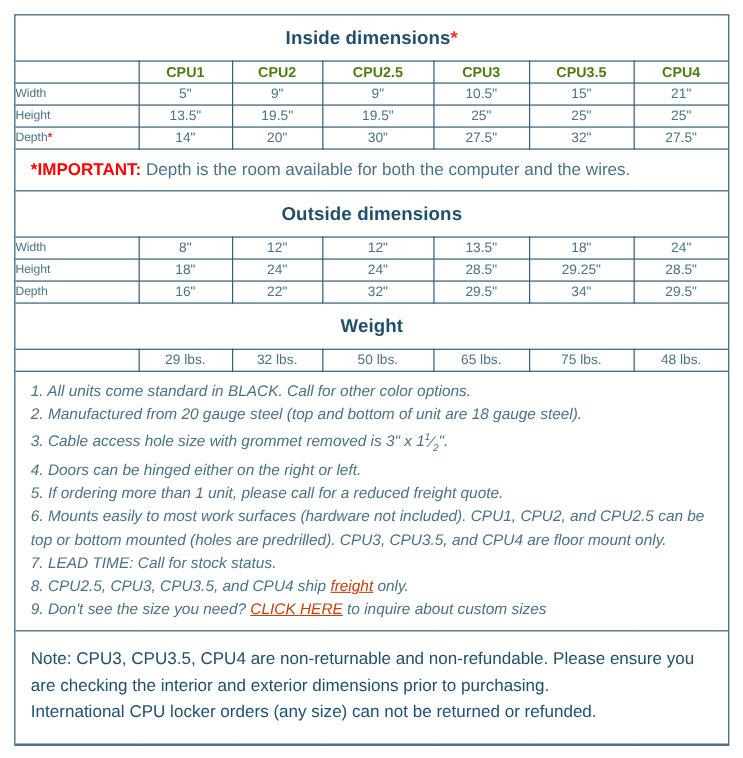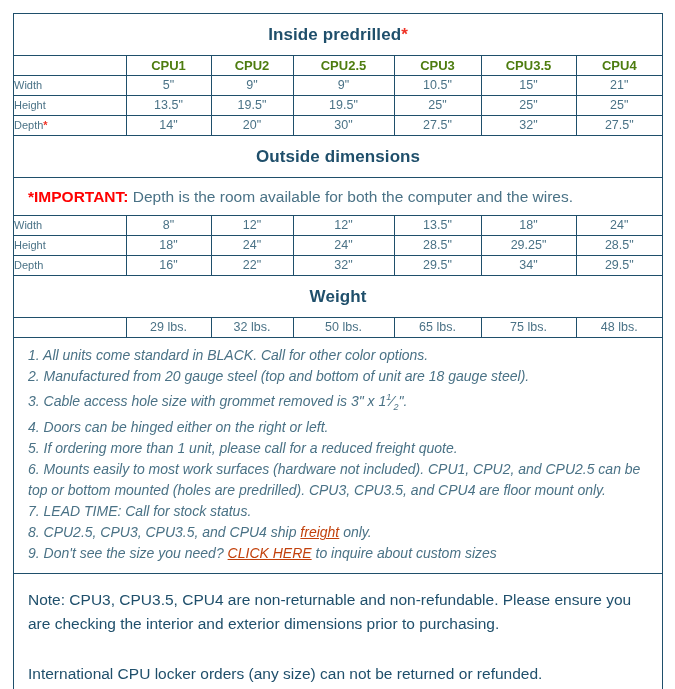--- a/index.html
+++ b/index.html
@@ -130,40 +130,40 @@
 
   .note-cell {
     padding: 14px 14px 16px 14px !important;
   }
   .note-block {
     font-size: 15.5px;
     line-height: 24px;
     font-weight: normal;
     color: #1f4f6b;
   }
-  .note-block.second { margin-top: 26px; }
+  .note-block.second { }
 </style>
 </head>
 <body>
 
 <div id="spec-sheet">
   <table class="grid">
     <colgroup>
       <col class="c-label">
         <col class="c-1">
         <col class="c-2">
         <col class="c-3">
       <col class="c-4">
         <col class="c-5">
         <col class="c-6">
     </colgroup>
     <tbody>
 
       <tr>
-        <td class="section-title" colspan="7"><span>Inside predrilled</span><span class="star">*</span></td>
+        <td class="section-title" colspan="7"><span>Inside dimensions</span><span class="star">*</span></td>
       </tr>
 
       <tr>
         <td class="col-head"></td>
         <td class="col-head">CPU1</td>
         <td class="col-head">CPU2</td>
         <td class="col-head">CPU2.5</td>
         <td class="col-head">CPU3</td>
         <td class="col-head">CPU3.5</td>
         <td class="col-head">CPU4</td>
@@ -193,25 +193,25 @@
         <td class="rowlabel"><span>Depth</span><span class="star">*</span></td>
         <td class="cell">14"</td>
         <td class="cell">20"</td>
         <td class="cell">30"</td>
         <td class="cell">27.5"</td>
         <td class="cell">32"</td>
         <td class="cell">27.5"</td>
       </tr>
 
       <tr>
+        <td class="important-row" colspan="7"><span class="kw">*IMPORTANT:</span><span> Depth is the room available for both the computer and the wires.</span></td>
+      </tr>
+
+      <tr>
         <td class="section-title" colspan="7">Outside dimensions</td>
-      </tr>
-
-      <tr>
-        <td class="important-row" colspan="7"><span class="kw">*IMPORTANT:</span><span> Depth is the room available for both the computer and the wires.</span></td>
       </tr>
 
       <tr>
         <td class="rowlabel">Width</td>
         <td class="cell">8"</td>
         <td class="cell">12"</td>
         <td class="cell">12"</td>
         <td class="cell">13.5"</td>
         <td class="cell">18"</td>
         <td class="cell">24"</td>

